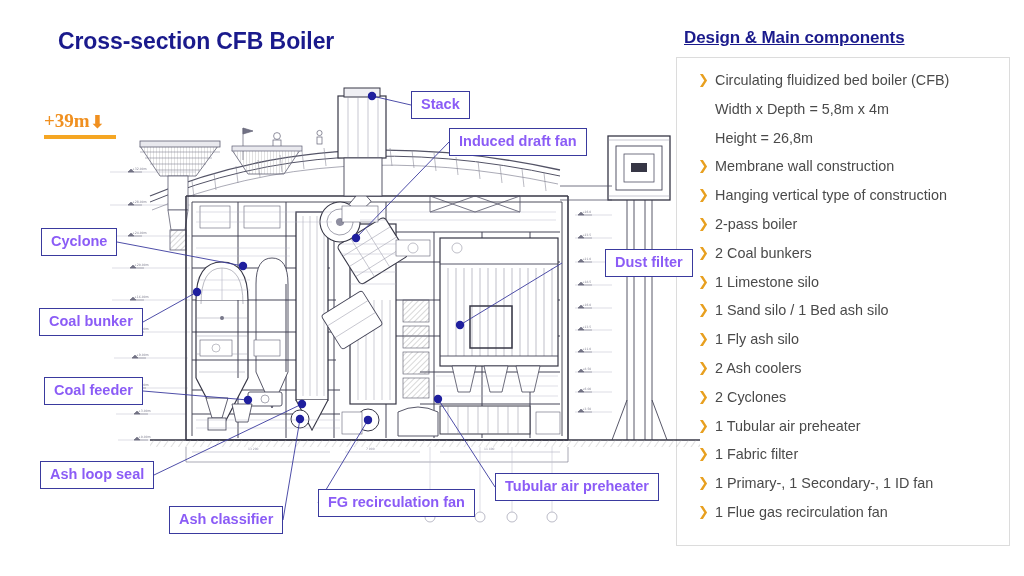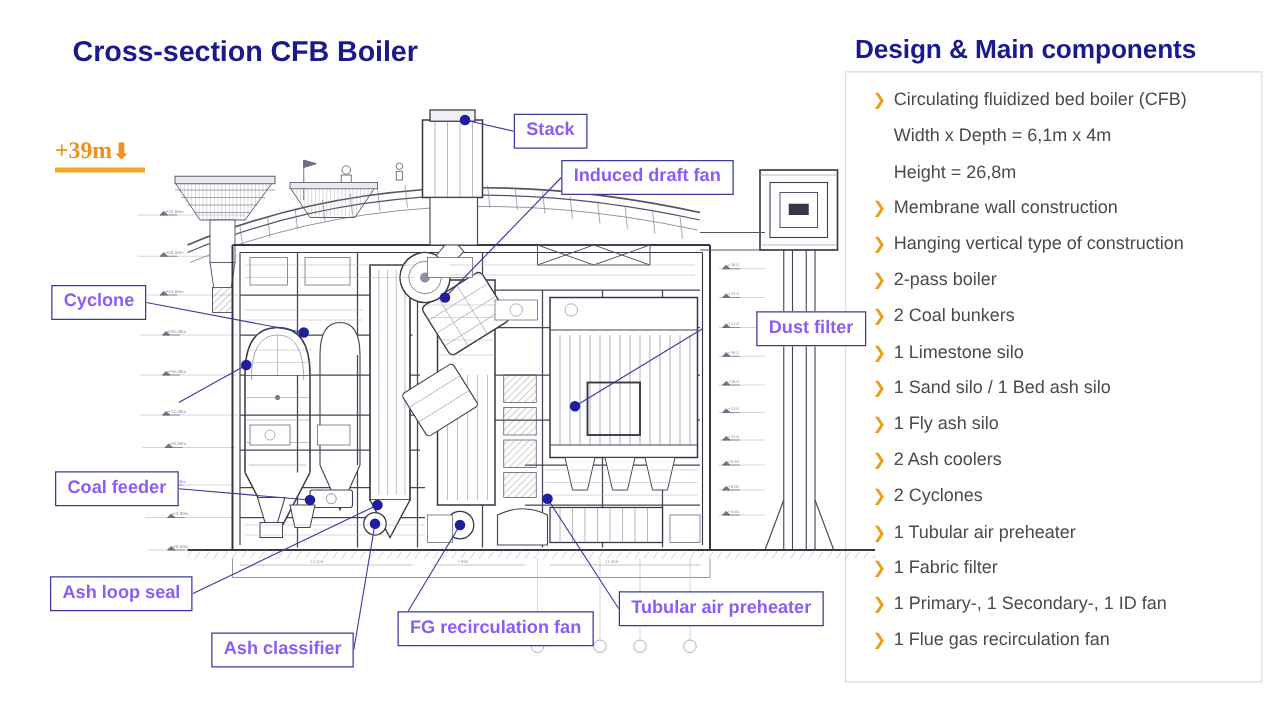--- a/index.html
+++ b/index.html
@@ -4,22 +4,22 @@
 <style>
   html,body{margin:0;padding:0;background:#ffffff;}
   body{width:1024px;height:576px;position:relative;overflow:hidden;
        font-family:"Liberation Sans","DejaVu Sans",sans-serif;}
 
   #stage{position:absolute;inset:0;width:1024px;height:576px;background:#ffffff;}
 
   
   .title-left{position:absolute;left:58px;top:28px;font-size:23px;font-weight:bold;
     color:#1a1a8c;letter-spacing:-0.1px;white-space:nowrap;}
-  .title-right{position:absolute;left:684px;top:28px;font-size:21px;font-weight:bold;
-    color:#1a1a8c;letter-spacing:-0.1px;white-space:nowrap;}
+  .title-right{position:absolute;left:684px;top:28px;font-size:17px;font-weight:bold;
+    color:#1a1a8c;letter-spacing:-0.1px;white-space:nowrap;text-decoration:underline;}
 
   
   #panel{position:absolute;left:676px;top:57px;width:334px;height:489px;
     background:#ffffff;border:1px solid #dcdcdc;box-sizing:border-box;}
   #list{position:absolute;left:688px;top:66px;width:320px;}
   .li{position:relative;display:block;padding-left:27px;margin-bottom:0;
     font-size:14.4px;color:#4a4a4a;line-height:28.8px;white-space:nowrap;}
   .li .chev{position:absolute;left:10px;top:0;color:#e8a020;font-size:13px;
     font-weight:bold;line-height:28.8px;}
   .li.sub{padding-left:27px;}
@@ -485,39 +485,40 @@
   <div class="title-right">Design &amp; Main components</div>
 
   <div id="elev">
     <span class="txt">+39m</span><span class="arw">⬇</span>
     <div class="rule"></div>
   </div>
 
   <div id="panel"></div>
   <div id="list">
       <div class="li"><span class="chev">❯</span><span>Circulating fluidized bed boiler (CFB)</span></div>
-      <div class="li sub"><span>Width x Depth = 6,1m x 4m</span></div>
+      <div class="li sub"><span>Width x Depth = 5,8m x 4m</span></div>
       <div class="li sub"><span>Height = 26,8m</span></div>
       <div class="li"><span class="chev">❯</span><span>Membrane wall construction</span></div>
       <div class="li"><span class="chev">❯</span><span>Hanging vertical type of construction</span></div>
       <div class="li"><span class="chev">❯</span><span>2-pass boiler</span></div>
       <div class="li"><span class="chev">❯</span><span>2 Coal bunkers</span></div>
       <div class="li"><span class="chev">❯</span><span>1 Limestone silo</span></div>
       <div class="li"><span class="chev">❯</span><span>1 Sand silo / 1 Bed ash silo</span></div>
       <div class="li"><span class="chev">❯</span><span>1 Fly ash silo</span></div>
       <div class="li"><span class="chev">❯</span><span>2 Ash coolers</span></div>
       <div class="li"><span class="chev">❯</span><span>2 Cyclones</span></div>
       <div class="li"><span class="chev">❯</span><span>1 Tubular air preheater</span></div>
       <div class="li"><span class="chev">❯</span><span>1 Fabric filter</span></div>
       <div class="li"><span class="chev">❯</span><span>1 Primary-, 1 Secondary-, 1 ID fan</span></div>
       <div class="li"><span class="chev">❯</span><span>1 Flue gas recirculation fan</span></div>
     </div>
 
 <div class="callout" style="left: 411px; top: 91px;"><span>Stack</span></div>
     <div class="callout" style="left: 449px; top: 128px;"><span>Induced draft fan</span></div>
     <div class="callout" style="left: 562px; top: 249px; margin-left: 43px;"><span>Dust filter</span></div>
     <div class="callout" style="left: 41px; top: 228px;"><span>Cyclone</span></div>
+    <div class="callout" style="left: 39px; top: 308px;"><span>Coal bunker</span></div>
     <div class="callout" style="left: 44px; top: 377px;"><span>Coal feeder</span></div>
     <div class="callout" style="left: 40px; top: 461px;"><span>Ash loop seal</span></div>
     <div class="callout" style="left: 169px; top: 506px;"><span>Ash classifier</span></div>
     <div class="callout" style="left: 318px; top: 489px;"><span>FG recirculation fan</span></div>
     <div class="callout" style="left: 495px; top: 473px;"><span>Tubular air preheater</span></div>
   </div>
 
 </body></html>

